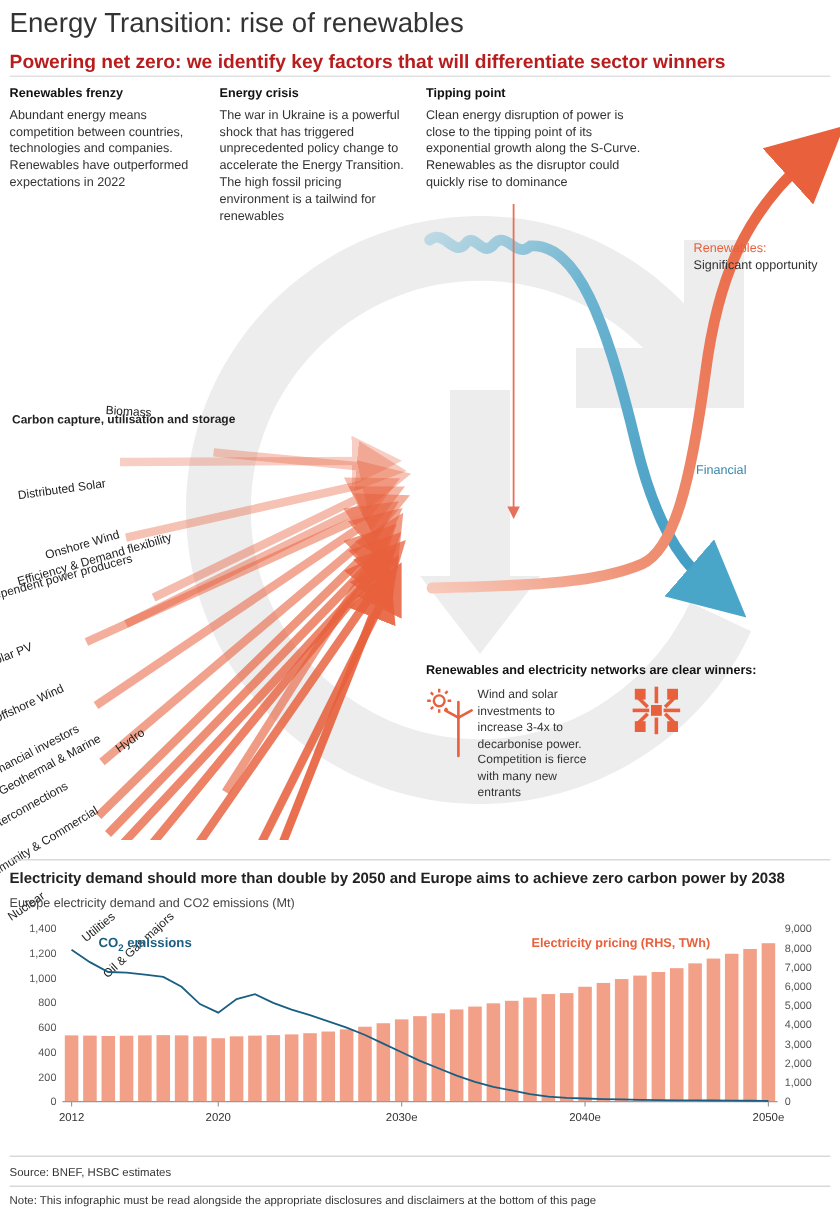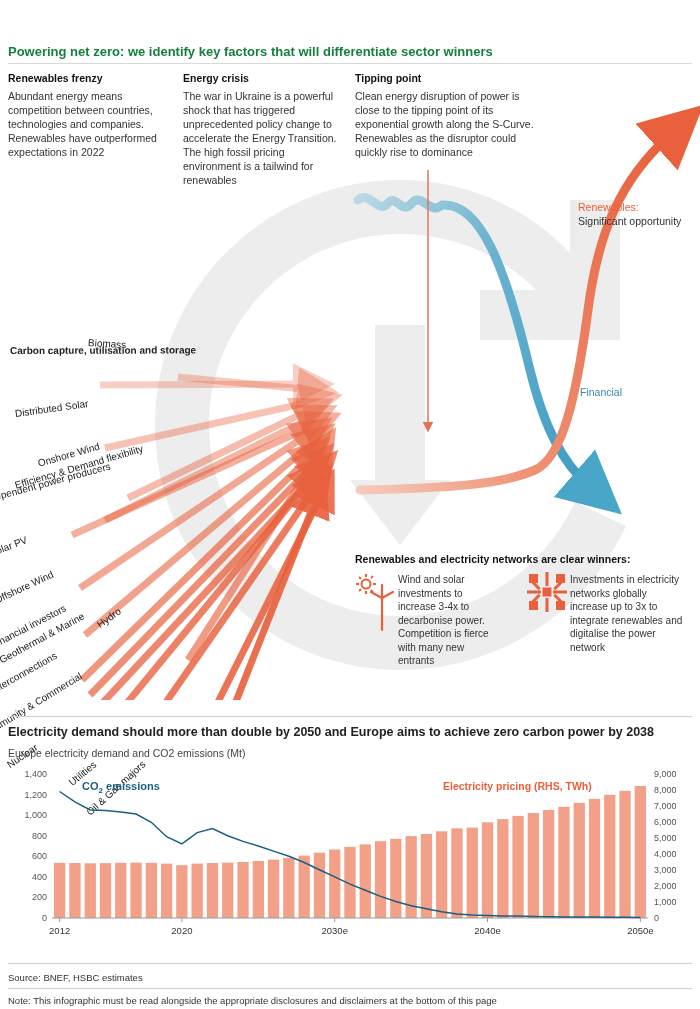--- a/index.html
+++ b/index.html
@@ -14,21 +14,21 @@
   .page{position:relative;width:700px;height:1009px;}
 
   
   .title{
     position:absolute;left:8px;top:6px;
     font-size:23px;font-weight:400;color:#333;
     letter-spacing:0px;
   }
   .subtitle{
     position:absolute;left:8px;top:44px;
-    font-size:13px;font-weight:bold;color:#15803d;
+    font-size:16px;font-weight:bold;color:#b91c1c;
   }
   .rule-top{
     position:absolute;left:8px;top:63px;width:684px;height:1px;background:#d9d9d9;
   }
 
   
   .col{position:absolute;font-size:10.5px;line-height:14px;color:#333;}
   .col h4{margin:0 0 4px 0;font-size:10.5px;font-weight:bold;color:#111;}
   #col1{left:8px;top:71px;width:150px;}
   #col2{left:183px;top:71px;width:155px;}
@@ -77,20 +77,21 @@
 <div class="page">
 
   <svg class="watermark" viewBox="0 0 560 560">
     <g fill="#ededed">
       <path d="M280,30 C145,30 35,140 35,275 C35,410 145,520 280,520 C380,520 467,461 506,376 L455,352 C424,419 357,466 280,466 C175,466 89,380 89,275 C89,170 175,84 280,84 C333,84 381,105 416,140 L360,140 L360,190 L500,190 L500,50 L450,50 L450,103 C407,58 347,30 280,30 Z"></path>
       <rect x="255" y="175" width="50" height="160"></rect>
       <path d="M230 330 L330 330 L280 395 Z"></path>
     </g>
   </svg>
 
+  <div class="title">Energy Transition: rise of renewables</div>
   <div class="subtitle">Powering net zero: we identify key factors that will differentiate sector winners</div>
   <div class="rule-top"></div>
 
   <div class="col" id="col1">
     <h4>Renewables frenzy</h4>
     <div>Abundant energy means competition between countries, technologies and companies. Renewables have outperformed expectations in 2022</div>
   </div>
   <div class="col" id="col3">
     <h4>Tipping point</h4>
     <div>Clean energy disruption of power is close to the tipping point of its exponential growth along the S-Curve. Renewables as the disruptor could quickly rise to dominance</div>
@@ -212,21 +213,20 @@
       <rect x="18.5" y="0" width="3" height="14"></rect>
         <rect x="18.5" y="26" width="3" height="14"></rect>
       <rect x="0" y="18.5" width="14" height="3"></rect>
         <rect x="26" y="18.5" width="14" height="3"></rect>
       <rect x="7" y="7" width="3" height="12" transform="rotate(-45 8.5 13)"></rect>
       <rect x="30" y="7" width="3" height="12" transform="rotate(45 31.5 13)"></rect>
       <rect x="7" y="21" width="3" height="12" transform="rotate(45 8.5 27)"></rect>
       <rect x="30" y="21" width="3" height="12" transform="rotate(-45 31.5 27)"></rect>
     </g>
   </svg>
-  <div class="win2">Investments in electricity networks globally increase up to 3x to integrate renewables and digitalise the power network</div>
 
   <div class="rule-mid"></div>
   <div class="chart-title">Electricity demand should more than double by 2050 and Europe aims to achieve zero carbon power by 2038</div>
   <div class="chart-sub">Europe electricity demand and CO2 emissions (Mt)</div>
 
   <svg class="chartwrap" viewBox="0 0 684 180">
     <g id="chart-render">
         <text x="39" y="155" text-anchor="end" font-size="9" fill="#555" font-family="&quot;Liberation Sans&quot;, sans-serif">0</text>
         <text x="39" y="134.42857142857144" text-anchor="end" font-size="9" fill="#555" font-family="&quot;Liberation Sans&quot;, sans-serif">200</text>
         <text x="39" y="113.85714285714286" text-anchor="end" font-size="9" fill="#555" font-family="&quot;Liberation Sans&quot;, sans-serif">400</text>

